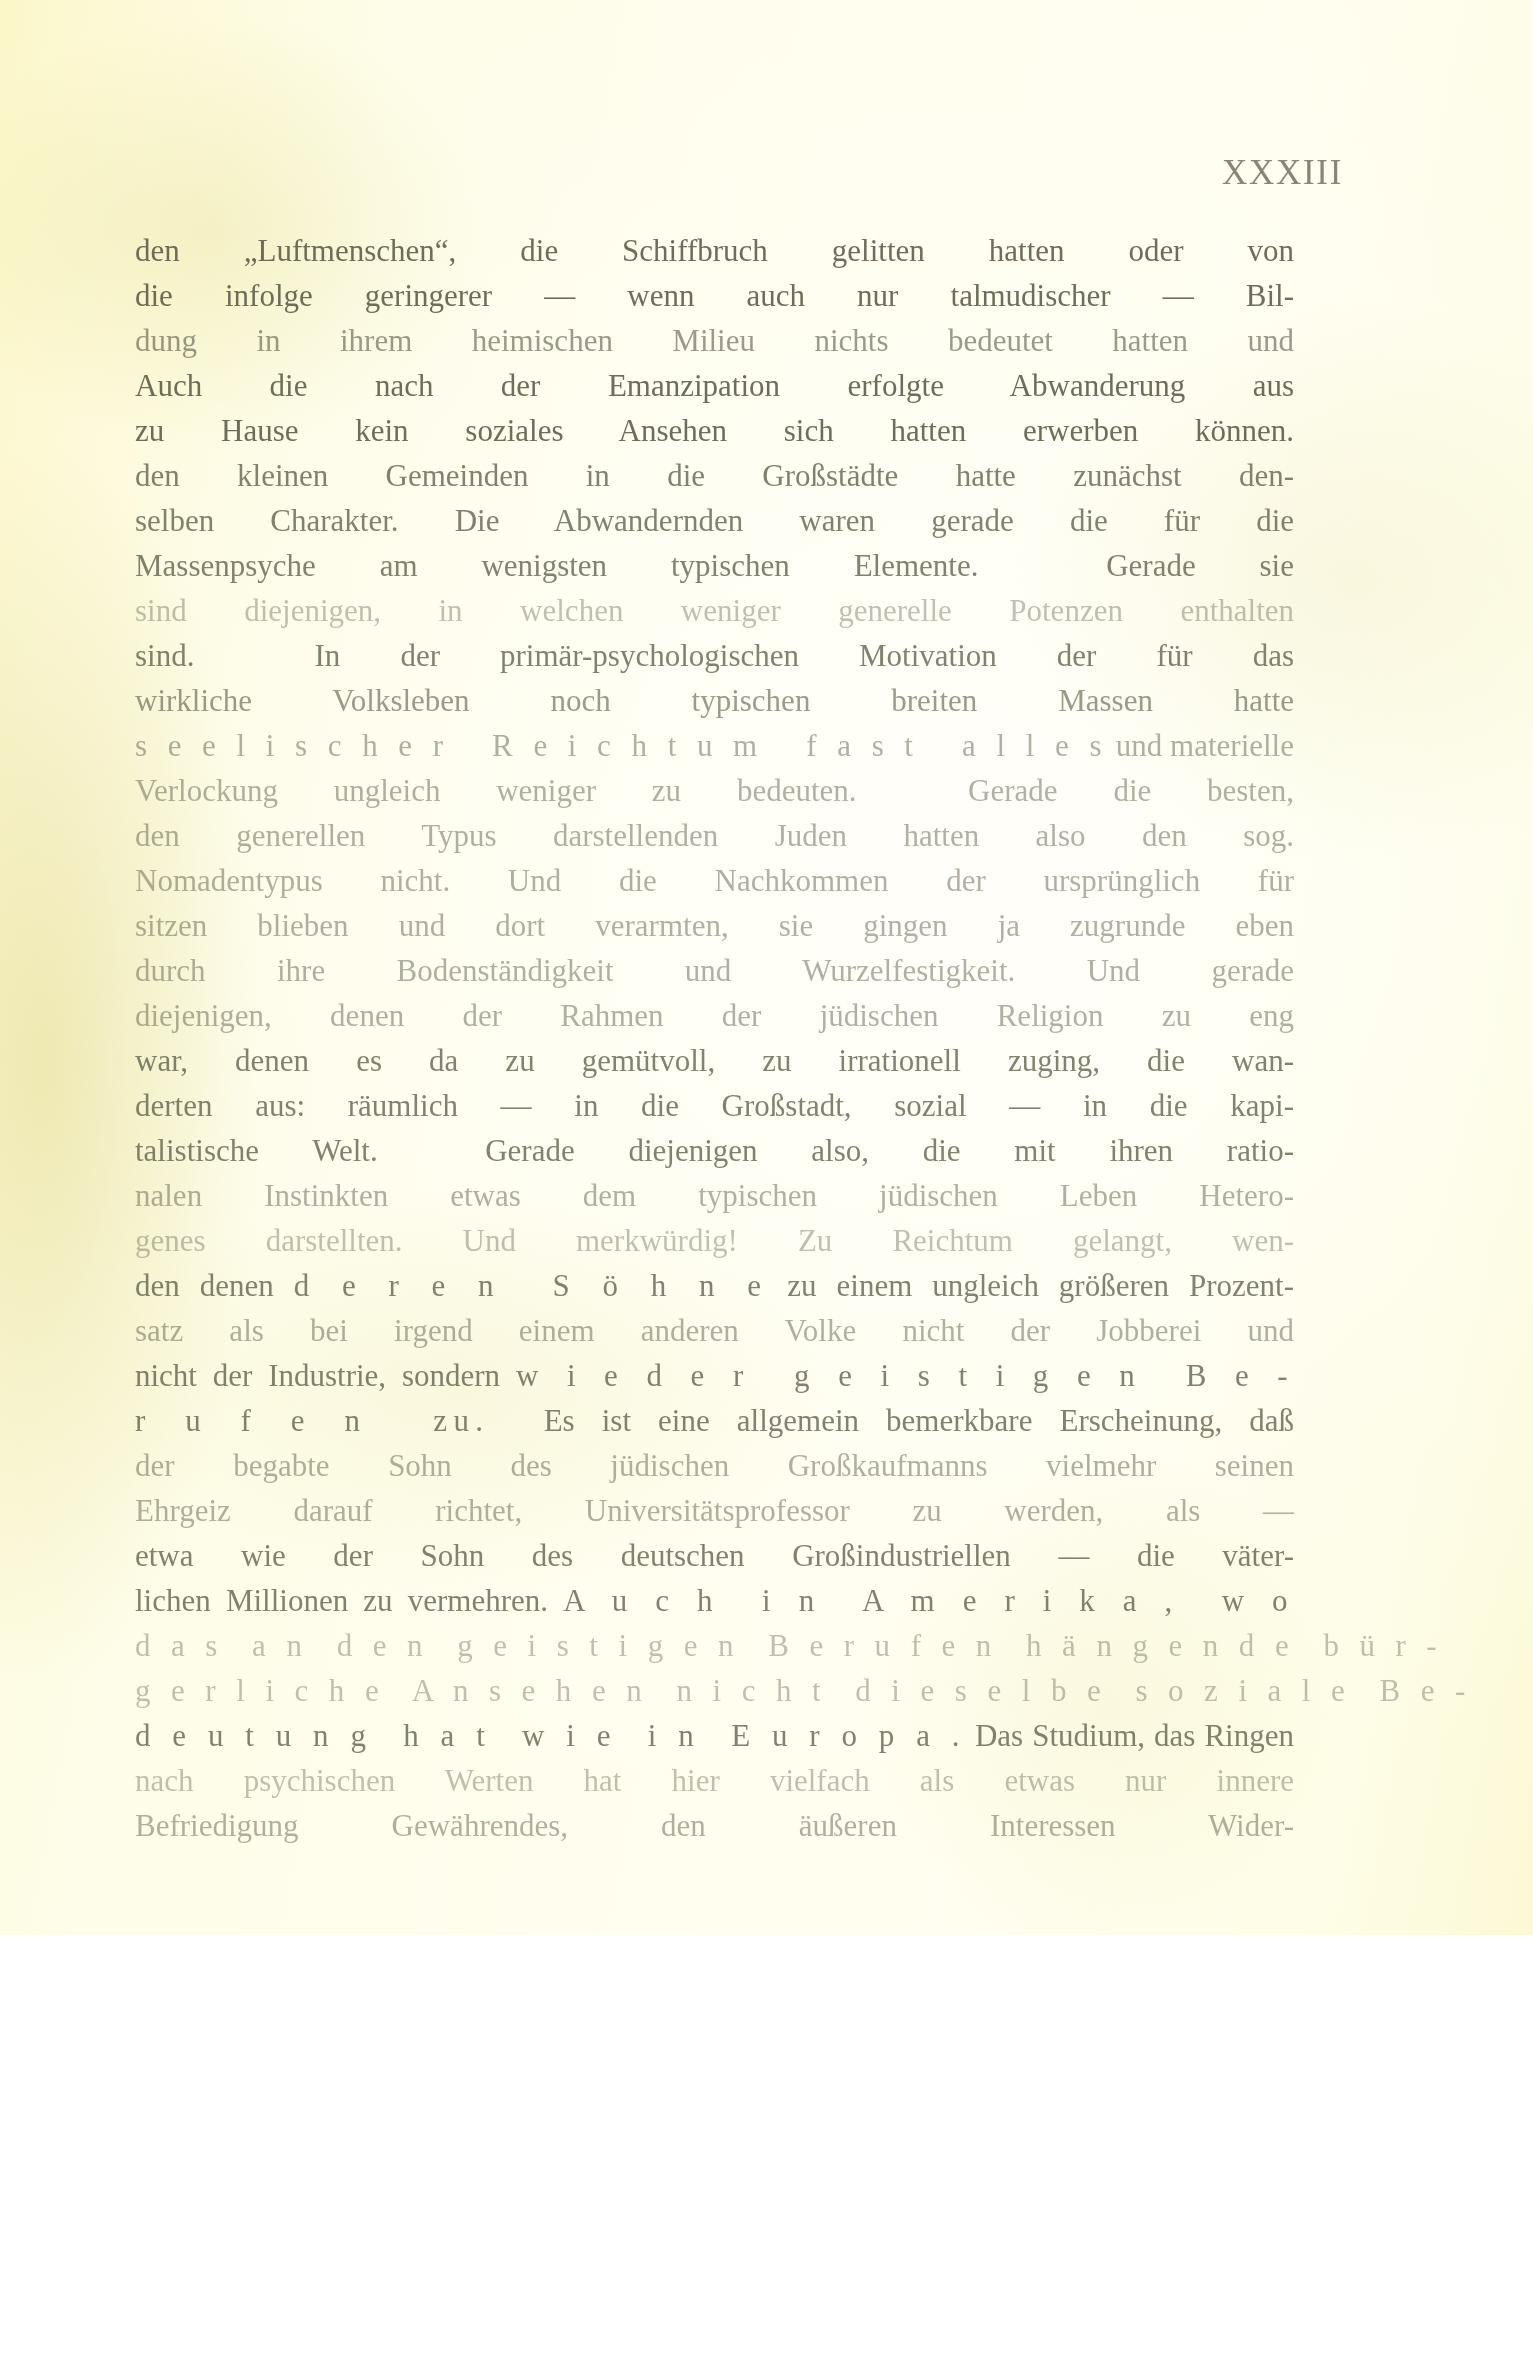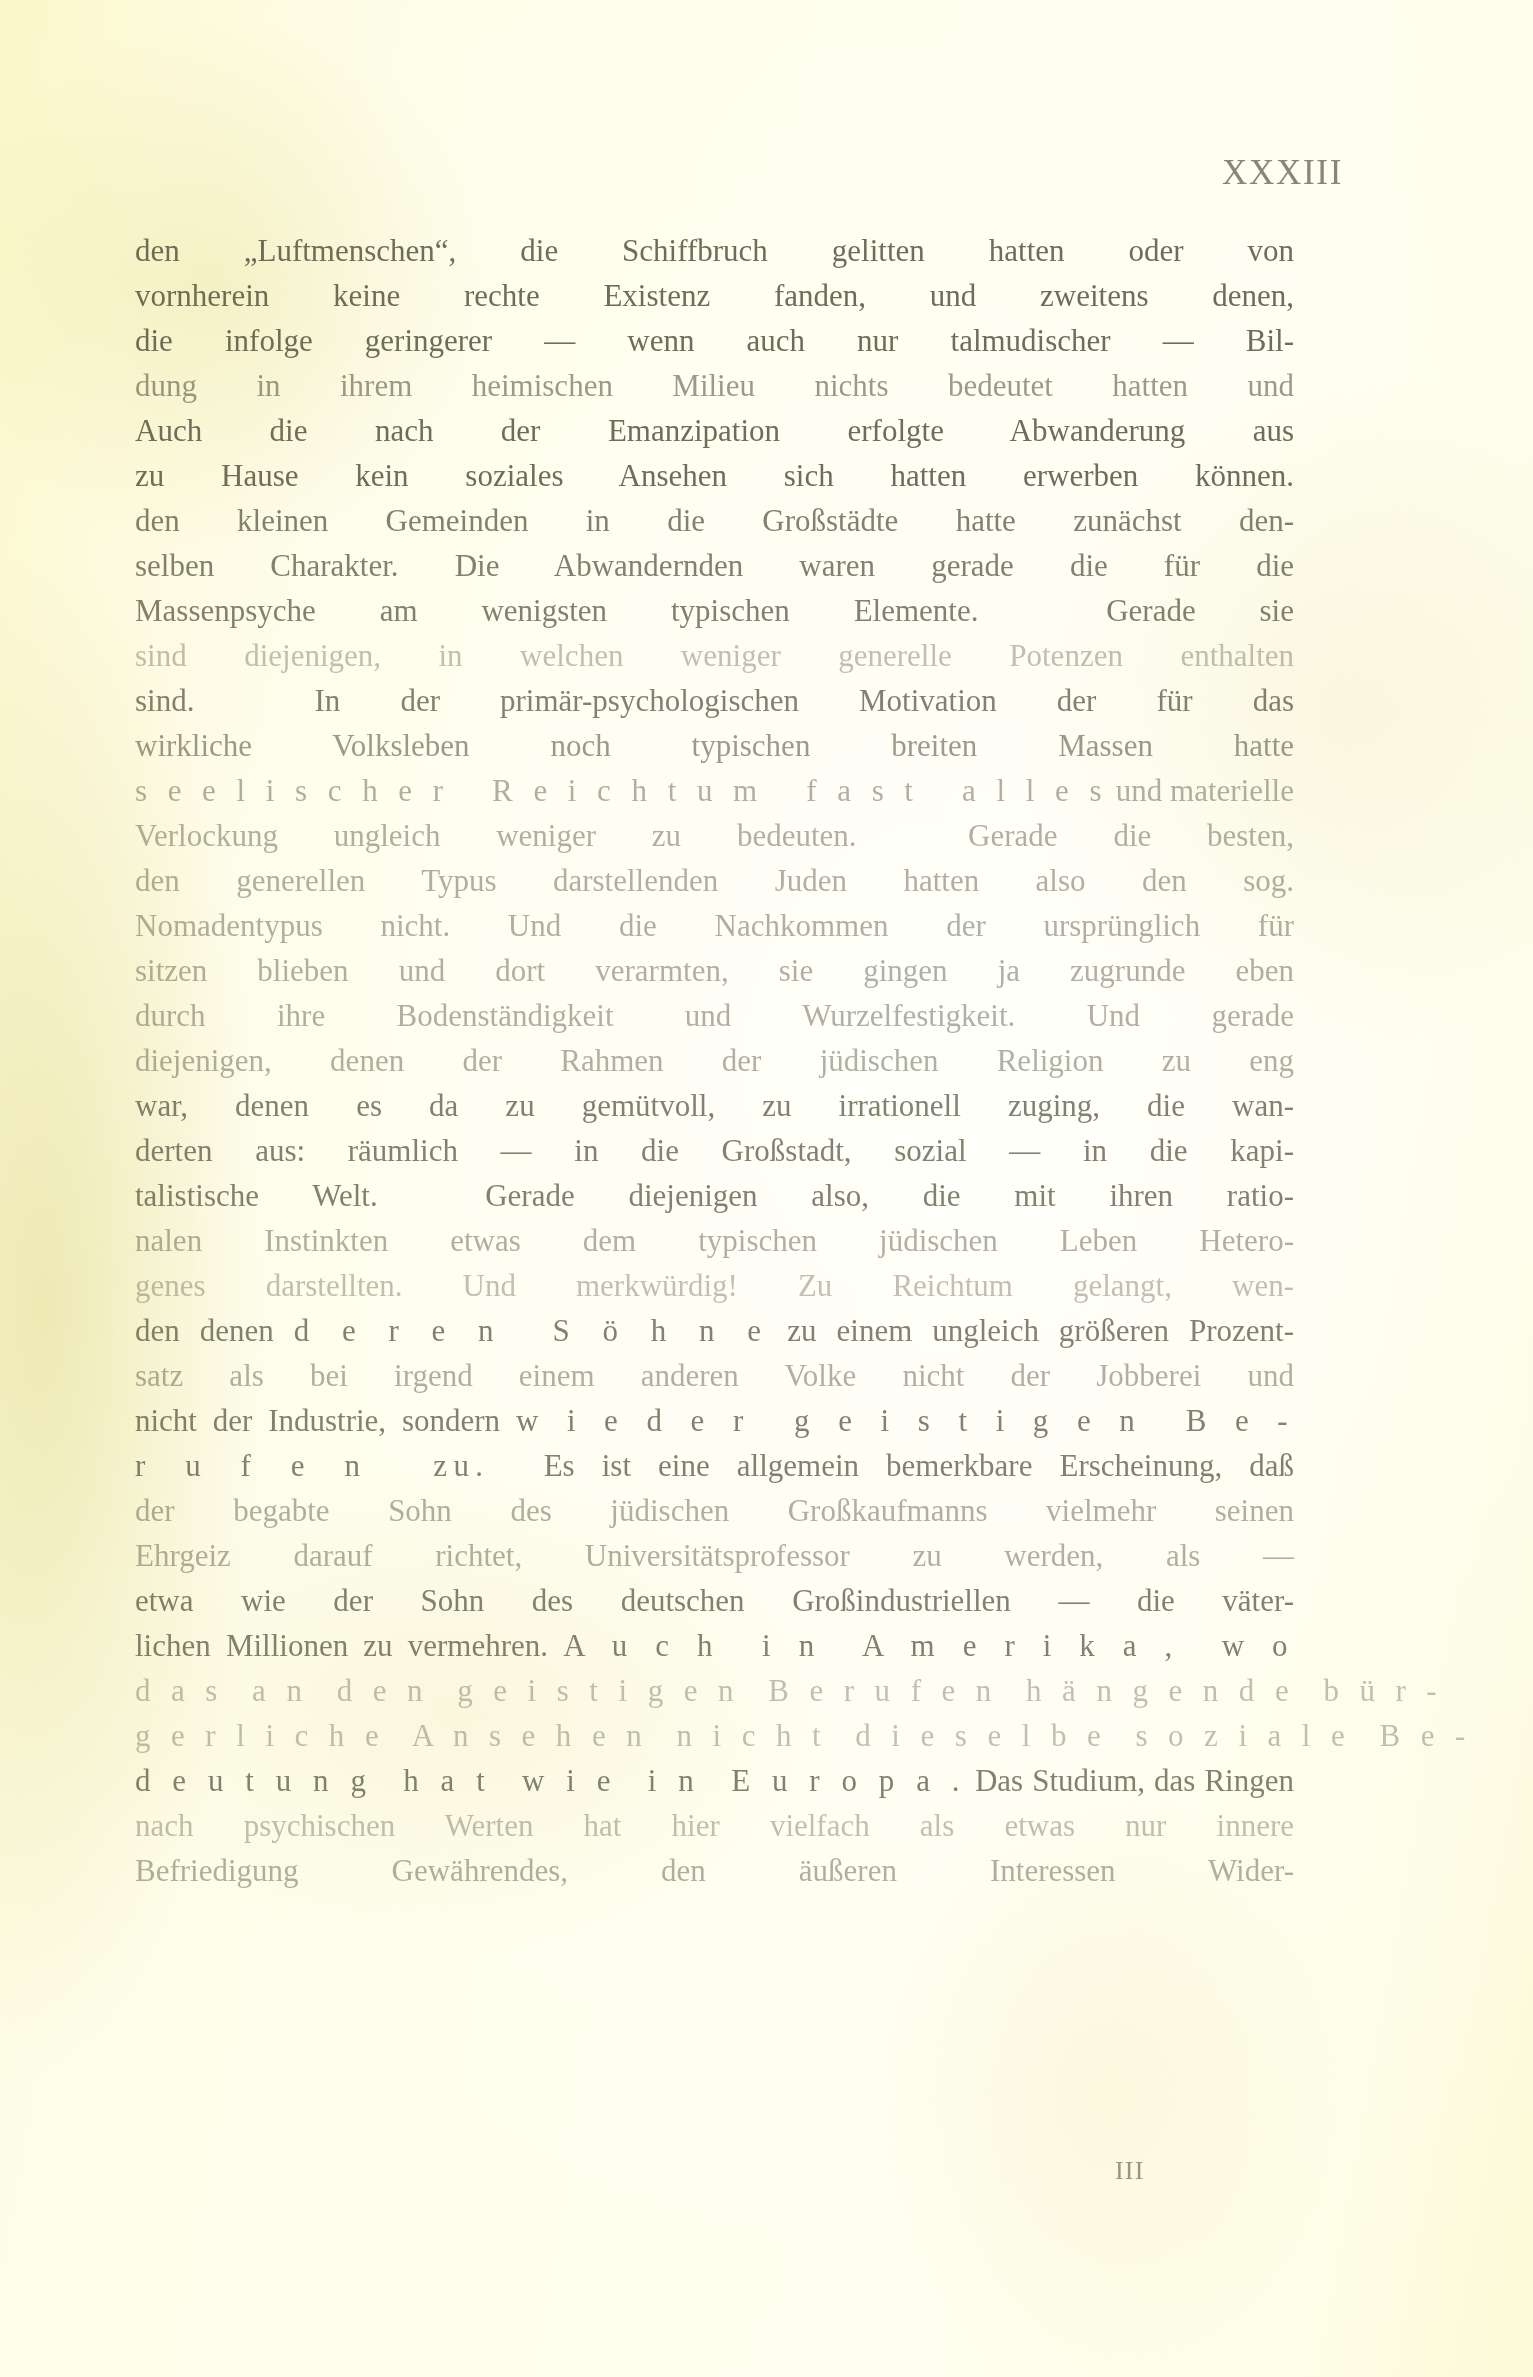--- a/index.html
+++ b/index.html
@@ -9,21 +9,21 @@
   }
   body {
     width: 1534px;
     height: 2377px;
     font-family: "Liberation Serif", "DejaVu Serif", serif;
   }
 
   #page {
     position: relative;
     width: 1534px;
-    height: 2377px;
+    height: 1935px;
     box-sizing: border-box;
     background:
       radial-gradient(ellipse 90% 70% at 62% 45%, rgba(255,255,252,0.85) 0%, rgba(255,255,250,0.25) 45%, rgba(255,255,250,0) 75%),
       linear-gradient(100deg, #fbf7c9 0%, #fdfadb 9%, #fefde9 22%, #fffeee 45%, #fffef0 68%, #fefde7 88%, #fcf9d6 100%);
     overflow: hidden;
   }
 
   
   #grain {
     position: absolute;
@@ -90,21 +90,20 @@
 </head>
 <body>
 
 <div id="page">
   <div id="grain"></div>
 
   <div id="folio">XXXIII</div>
 
   <div id="column">
     <span class="ln f1">den „Luftmenschen“, die Schiffbruch gelitten hatten oder von</span>
-    <span class="ln f1">vornherein keine rechte Existenz fanden, und zweitens denen,</span>
     <span class="ln f1">die infolge geringerer — wenn auch nur talmudischer — Bil-</span>
     <span class="ln f3">dung in ihrem heimischen Milieu nichts bedeutet hatten und</span>
     <span class="ln f1">Auch die nach der Emanzipation erfolgte Abwanderung aus</span>
     <span class="ln f1">zu Hause kein soziales Ansehen sich hatten erwerben können.</span>
     <span class="ln f2">den kleinen Gemeinden in die Großstädte hatte zunächst den-</span>
     <span class="ln f2">selben Charakter. Die Abwandernden waren gerade die für die</span>
     <span class="ln f2">Massenpsyche am wenigsten typischen Elemente.  Gerade sie</span>
     <span class="ln f5">sind diejenigen, in welchen weniger generelle Potenzen enthalten</span>
     <span class="ln f2">sind.  In der primär-psychologischen Motivation der für das</span>
     <span class="ln f3">wirkliche Volksleben noch typischen breiten Massen hatte</span>

